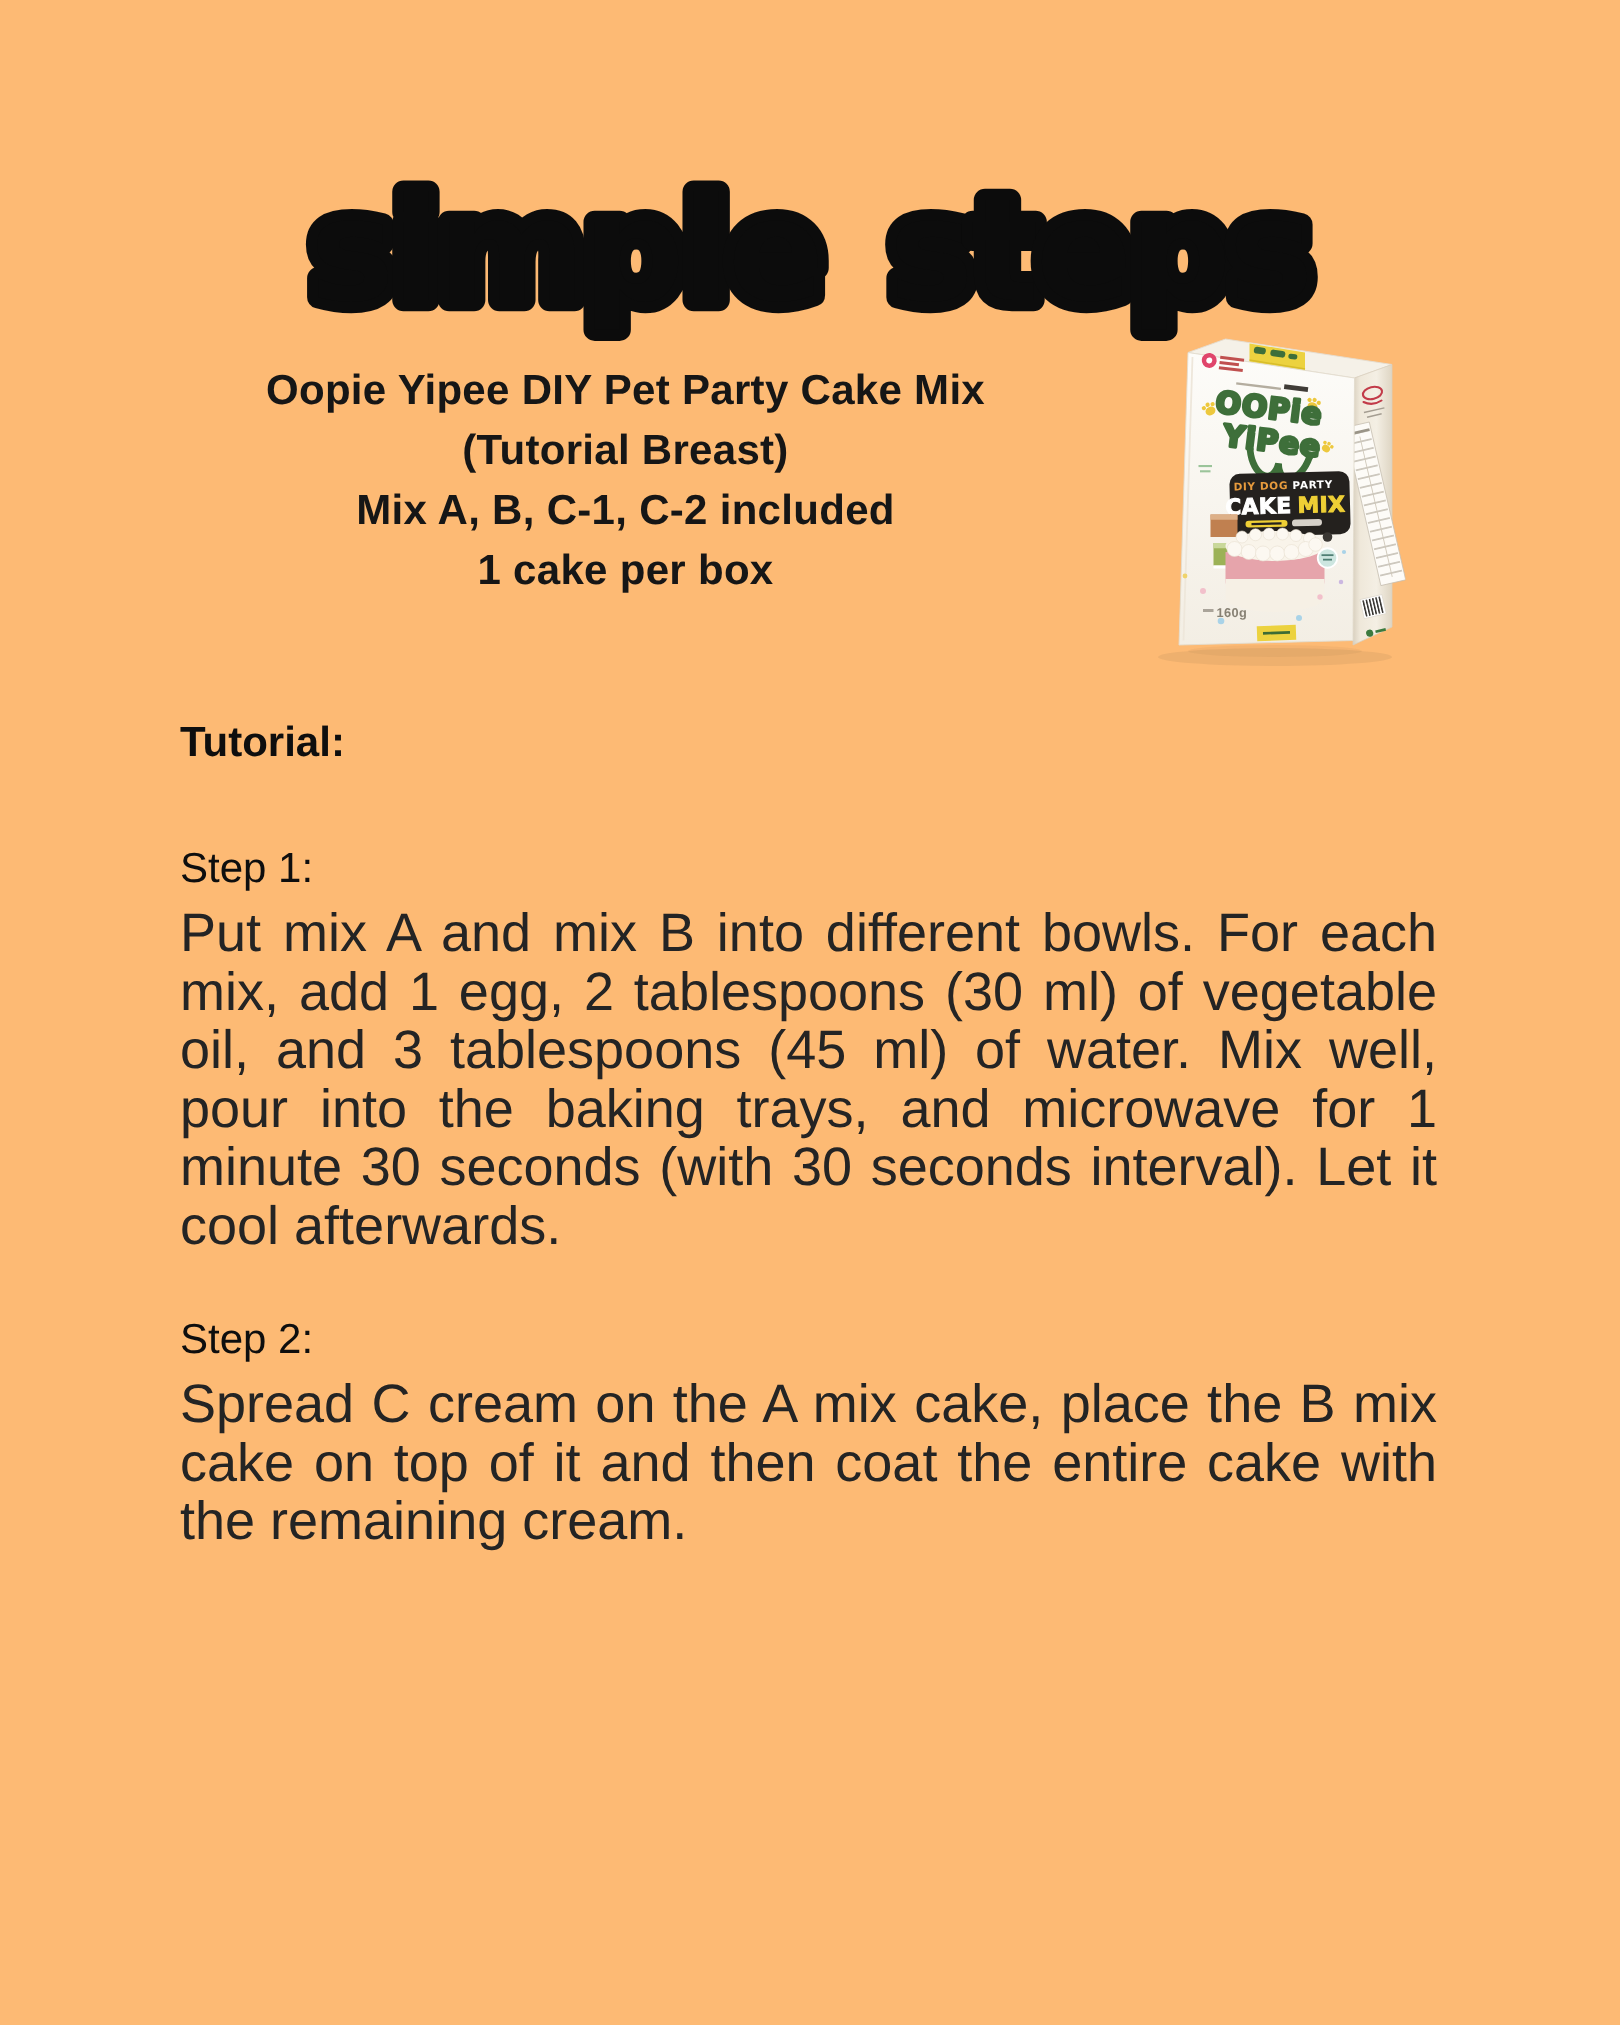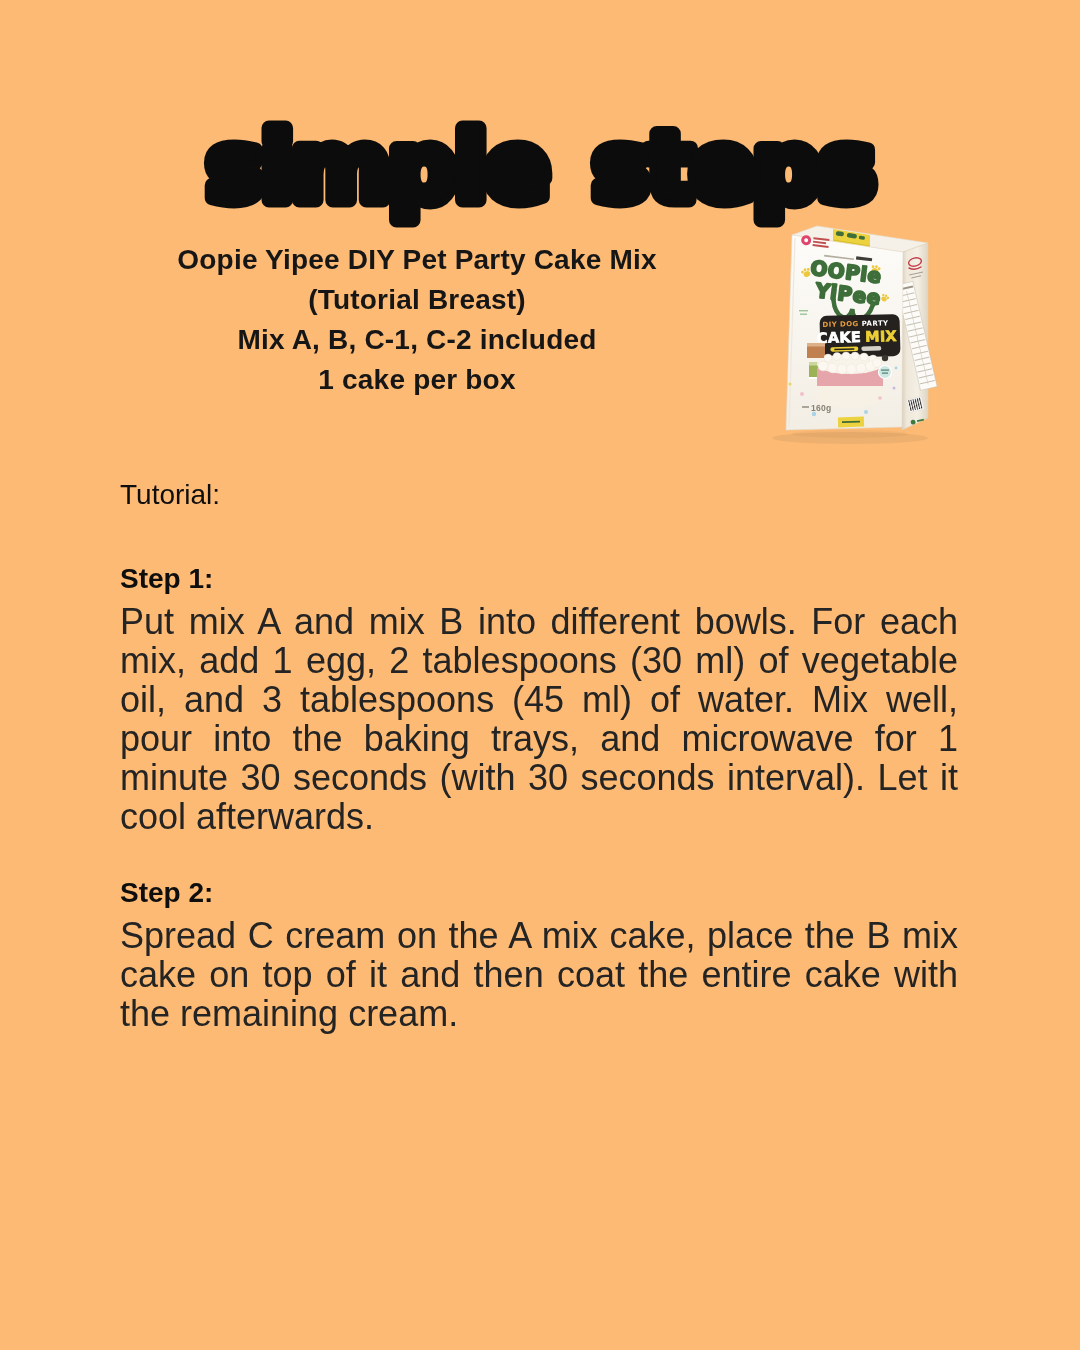--- a/index.html
+++ b/index.html
@@ -28,22 +28,22 @@
   .brand-txt {
     font-family:"DejaVu Sans", sans-serif; font-weight:bold; font-size:20px;
     fill:#3e6f3a; stroke:#3e6f3a; stroke-width:2px; stroke-linejoin:round;
     paint-order:stroke; text-anchor:middle; letter-spacing:0.5px;
   }
   .badge-row1 { font-family:"DejaVu Sans", sans-serif; font-weight:bold; font-size:7px; letter-spacing:0.4px; }
   .badge-row2 { font-family:"DejaVu Sans", sans-serif; font-weight:bold; font-size:14.5px; letter-spacing:0.3px; }
   .weight-txt { font-family:"Liberation Sans", sans-serif; font-weight:bold; font-size:8.5px; fill:#878174; letter-spacing:0.3px; }
   
   .content { position:absolute; left:120px; top:478px; width:838px; }
-  .tutorial-heading { font-size:28px; font-weight:400; line-height:34px; margin:0 0 50px 0; color:#0e0e0e; }
-  .step-label { font-size:28px; font-weight:700; line-height:34px; margin:0 0 6px 0; color:#0e0e0e; }
+  .tutorial-heading { font-size:28px; font-weight:700; line-height:34px; margin:0 0 50px 0; color:#0e0e0e; }
+  .step-label { font-size:28px; font-weight:400; line-height:34px; margin:0 0 6px 0; color:#0e0e0e; }
   .step-text { font-size:36px; line-height:39px; margin:0 0 40px 0; text-align:justify; color:#242424; }
 </style>
 </head>
 <body>
 
 <div class="page">
 
   <div class="title-wrap">
     <svg width="1080" height="235" viewBox="0 0 1080 235">
       <text class="title-text" x="540" y="200">simple steps</text>

